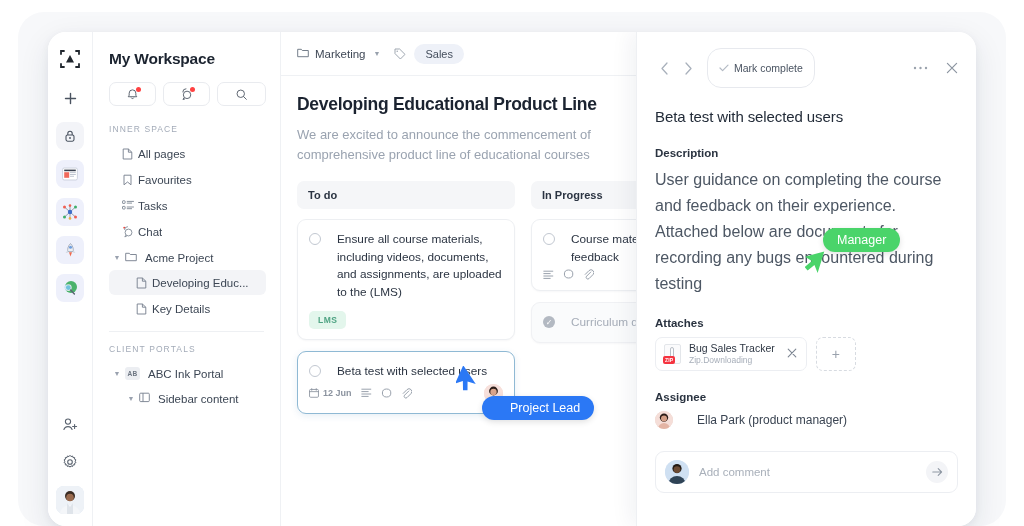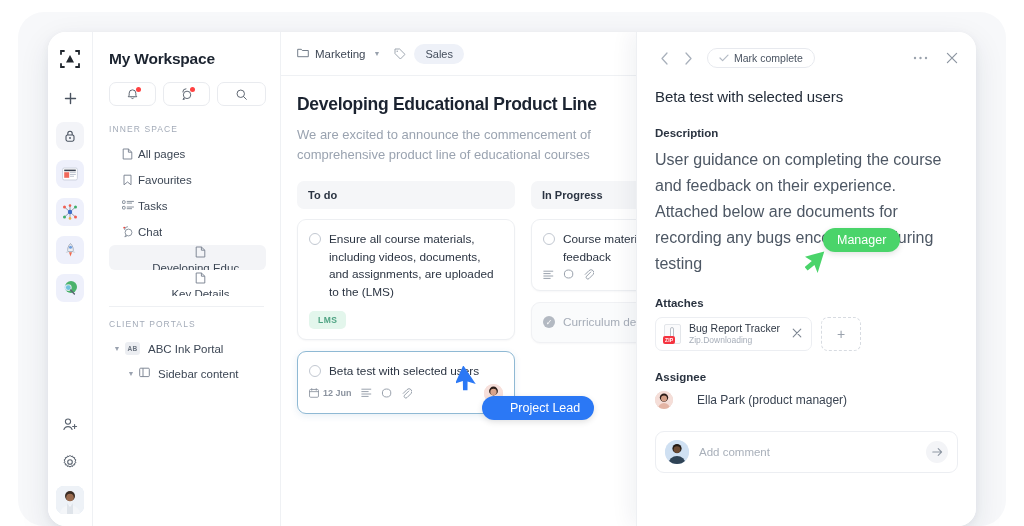--- a/index.html
+++ b/index.html
@@ -99,21 +99,21 @@
   .sec-label {
     font-size: 8.5px; letter-spacing: 1.1px; color: #a3abb8;
     font-weight: 400; margin-bottom: 7px; text-transform: uppercase;
   }
   .nav-item {
     display: flex; align-items: center; gap: 4px;
     height: 25px; border-radius: 6px;
     font-size: 11.5px; color: #3c4654; cursor: pointer;
     padding-left: 12px; margin-bottom: 1px;
   }
-  .nav-item.sub { padding-left: 26px; flex-direction: column; }
+  .nav-item.sub { padding-left: 26px; }
   .nav-item.active { background: #f3f4f7; }
   .nav-item .ico { display:flex; width: 13px; height: 13px; align-items:center; justify-content:center; color:#7b8491; flex:0 0 13px;}
   .nav-item .txt { white-space: nowrap; overflow: hidden; text-overflow: ellipsis; }
   .caret {
     width: 8px; flex: 0 0 8px; color: #9aa2af; font-size: 7px;
     display: flex; align-items: center; justify-content: center;
   }
   .nav-row { display:flex; align-items:center; height:25px; border-radius:6px; cursor:pointer; padding-left:4px; gap:4px; }
   .nav-row.indent { padding-left: 18px; }
   .nav-row .body { display:flex; align-items:center; gap:8px; font-size:11.5px; color:#3c4654; }
@@ -158,21 +158,21 @@
     margin-bottom: 10px;
   }
   .card {
     background: #ffffff; border: 1px solid #edeff2; border-radius: 9px;
     padding: 11px 11px 10px 11px; margin-bottom: 11px;
     box-shadow: 0 1px 2px rgba(23,38,66,0.035);
     cursor: pointer;
   }
   .card.selected { border: 1.5px solid #8fb9d4; box-shadow: 0 2px 7px rgba(60,120,170,0.12); }
   .card.muted { background:#fafbfc; border-color:#f0f1f4; }
-  .ctop { display: flex; gap: 8px; align-items: flex-start; }
+  .ctop { display: flex; gap: 16px; align-items: flex-start; }
   .circ {
     width: 12px; height: 12px; border-radius: 50%;
     border: 1.3px solid #c2c8d1; flex: 0 0 12px; margin-top: 2px;
   }
   .circ.done {
     border: none; background: #b3b9c2; display:flex;align-items:center;justify-content:center;
     color:#fff; font-size:8px;
   }
   .ctitle { font-size: 11.8px; color: #2b3442; line-height: 1.48; }
   .ctitle.dim { color: #a6adb8; }
@@ -200,21 +200,21 @@
     position: relative;
     z-index: 5;
   }
   .ptop { display: flex; align-items: center; gap: 6px; margin-bottom: 20px; }
   .navarrow {
     width: 18px; height: 18px; display:flex;align-items:center;justify-content:center;
     color:#a8b0bb; font-size: 13px; cursor:pointer;
   }
   .markbtn {
     border: 1px solid #e7e9ee; border-radius: 14px;
-    height: 20px; display: flex; align-items: center; gap: 5px;
+    height: 40px; display: flex; align-items: center; gap: 5px;
     padding: 0 11px; font-size: 10.5px; color: #4a5462; cursor: pointer;
     margin-left: 4px; background:#fff;
   }
   .markbtn .chk { color: #b3bac4; font-size: 10px; }
   .pspace { flex: 1 1 auto; }
   .pic { color:#9aa2ad; cursor:pointer; font-size:13px; display:flex;align-items:center;}
   .ptitle {
     font-size: 15px; color: #222b38; font-weight: 400;
     margin-bottom: 22px; letter-spacing: -0.1px;
   }
@@ -440,20 +440,31 @@
         <span class="ico">
           <svg width="12" height="12" viewBox="0 0 14 14">
             <circle cx="2.6" cy="1.9" r="1.1" fill="#f0443c"></circle>
             <path d="M3 4.2 a3.4 3.4 0 0 1 3.4-3.4" stroke="#7b8491" stroke-width="1" fill="none" stroke-linecap="round"></path>
             <path d="M11.6 7.6 a4 4 0 1 1-4-4 4 4 0 0 1 4 4 Z M4.3 10.8 L3.3 12.6 L5.5 11.9" stroke="#7b8491" stroke-width="1" fill="none" stroke-linejoin="round"></path>
           </svg>
         </span>
         <span class="txt">Chat</span>
       </div>
 
+      <div class="nav-row">
+        <span class="caret">▼</span>
+        <span class="body">
+          <span class="ico">
+            <svg width="12" height="11" viewBox="0 0 12 11">
+                <path d="M0.7 2.3 h3.6 l1 1.2 h6 v6.2 h-10.6 Z" stroke="#7b8491" stroke-width="0.95" fill="none" stroke-linejoin="round"></path>
+              </svg>
+          </span>
+          <span>Acme Project</span>
+        </span>
+      </div>
 
       <div class="nav-item sub active">
         <span class="ico">
           <svg width="11" height="12" viewBox="0 0 11 12">
               <path d="M1.2 1 h5.2 l3.4 3.2 v6.8 h-8.6 Z" stroke="#7b8491" stroke-width="0.95" fill="none" stroke-linejoin="round"></path>
               <path d="M6.4 1 v3.2 h3.4" stroke="#7b8491" stroke-width="0.95" fill="none"></path>
             </svg>
         </span>
         <span class="txt">Developing Educ...</span>
       </div>
@@ -662,21 +673,21 @@
 
       <div class="plabel">Attaches</div>
       <div class="attachrow">
         <div class="filechip">
           <span class="fileico">
             <span class="pg"></span>
             <span class="clip"></span>
             <span class="zipbadge">ZIP</span>
           </span>
           <span class="fmeta">
-            <span class="fname">Bug Report Tracker</span>
+            <span class="fname">Bug Sales Tracker</span>
             <span class="fsub">Zip.Downloading</span>
           </span>
           <span class="fx">
             <svg width="10" height="10" viewBox="0 0 10 10">
                 <path d="M1.2 1.2 L8.8 8.8 M8.8 1.2 L1.2 8.8" stroke="#7d8692" stroke-width="1.1" stroke-linecap="round"></path>
               </svg>
           </span>
         </div>
         <div class="addbox">
           <span>+</span>

